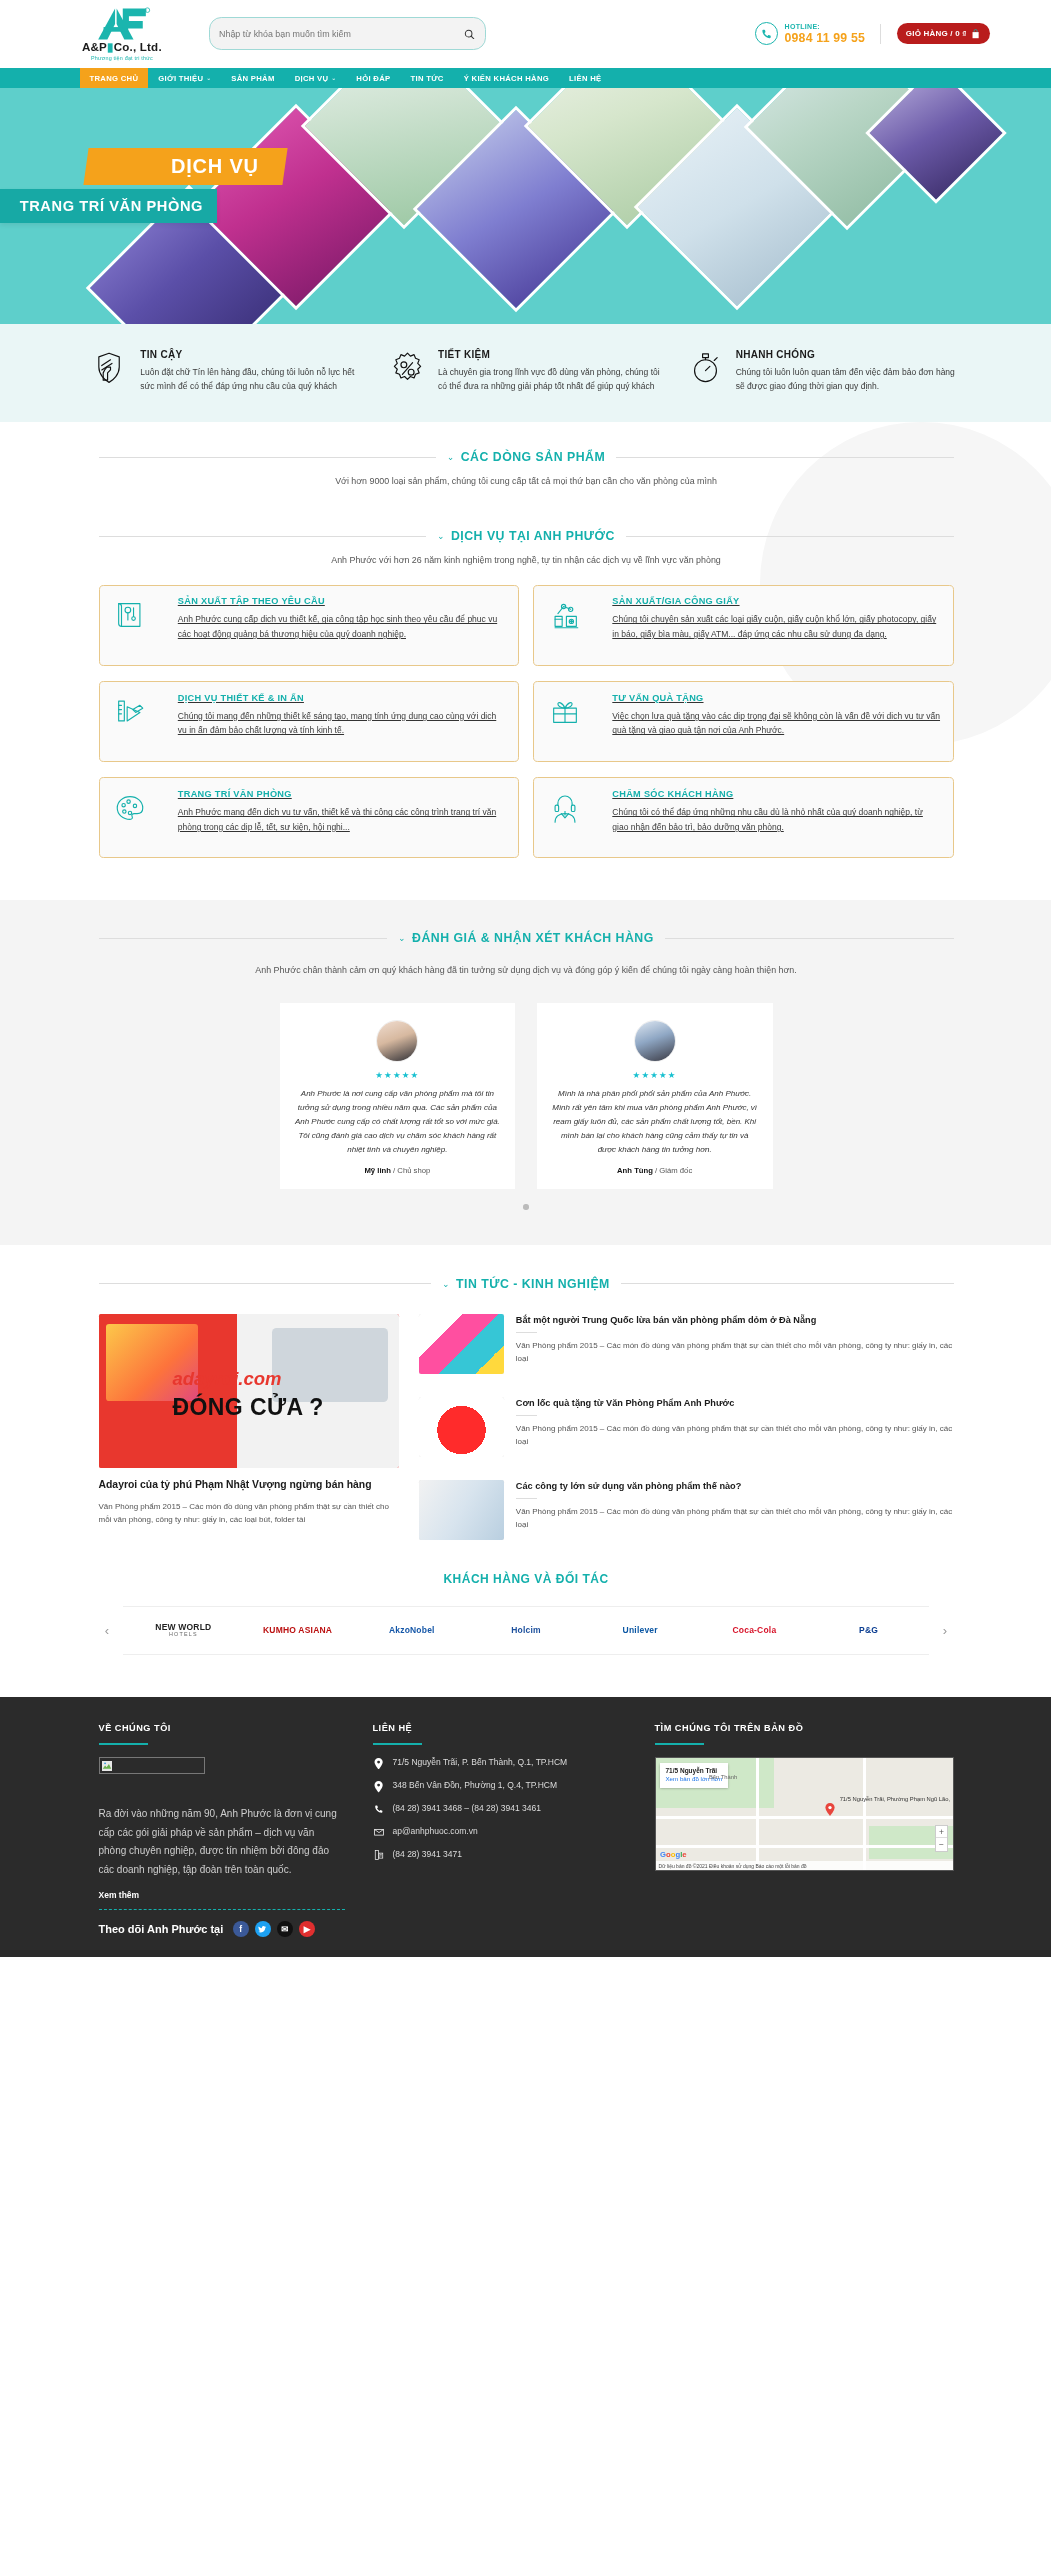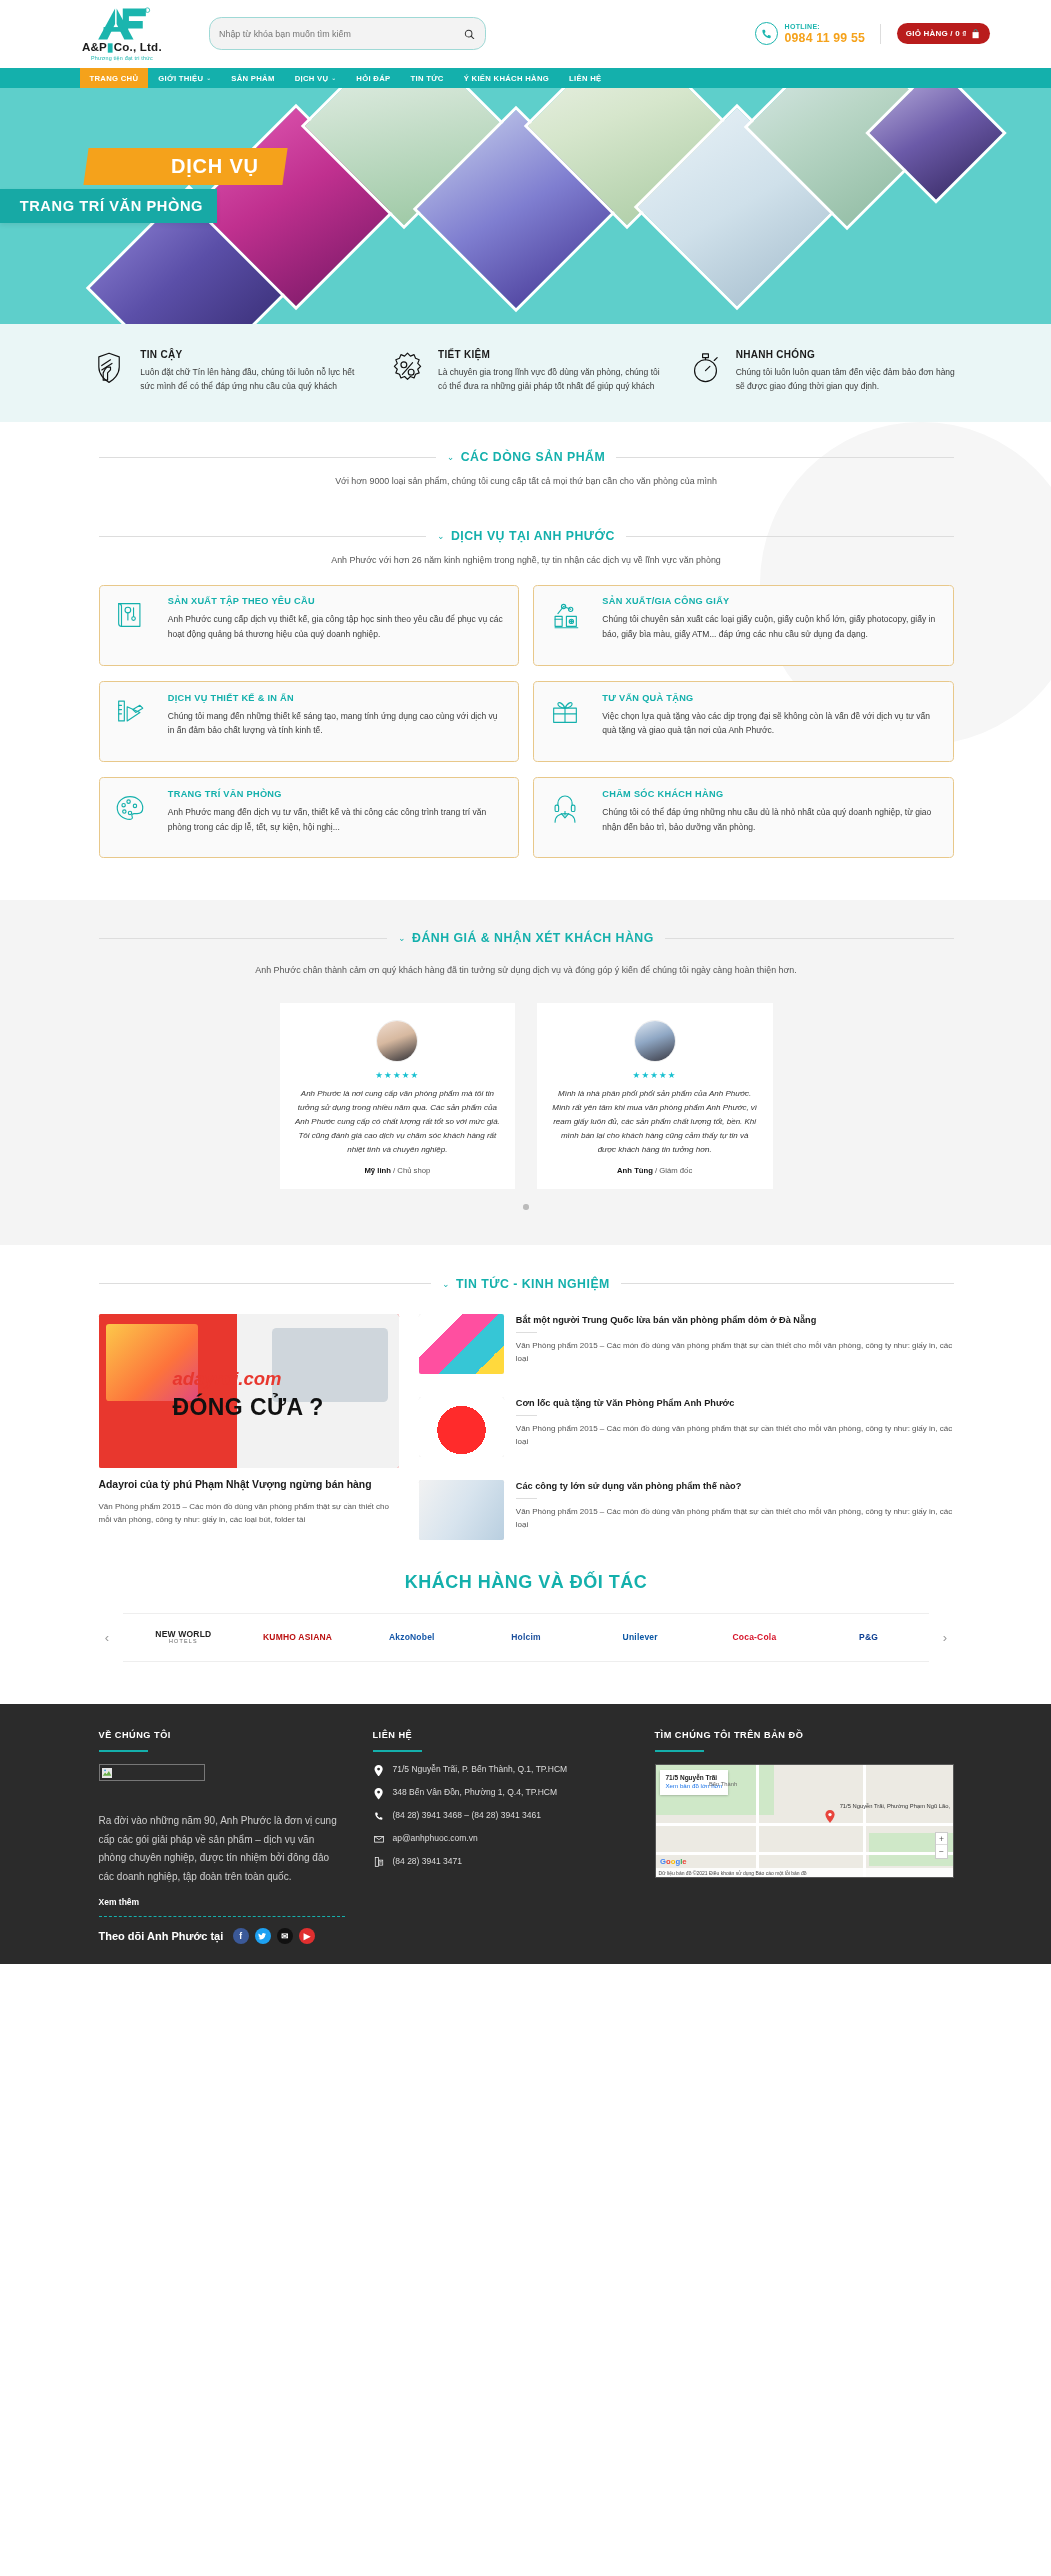--- a/index.html
+++ b/index.html
@@ -57,21 +57,21 @@
   .sect-head{display:flex;align-items:center;justify-content:center;gap:10.8px;width:855px;margin:0 auto;}
   .sect-line{flex:1;height:0.8px;background:#ddd;}
   .sect-title{display:flex;align-items:center;gap:6.2px;color:#14B0AC;font-size:12.3px;font-weight:bold;letter-spacing:0.5px;white-space:nowrap;}
   .sect-title .vchev{font-size:8.5px;font-weight:normal;}
   .sect-sub{text-align:center;font-size:8.9px;color:#555;margin-top:11.6px;}
 
   .bg-soft{position:absolute;right:-31px;top:0;width:323px;height:323px;border-radius:50%;background:#f6f6f6;z-index:-1;}
 
   
   .svc-grid{width:855px;margin:20px auto 0;display:grid;grid-template-columns:1fr 1fr;gap:15.4px 14px;}
-  .svc-card{background:#fafafa;border:0.8px solid #e8c88a;border-radius:4.6px;padding:10.8px 12.3px 12.3px;display:flex;gap:19px;min-height:81px;}
+  .svc-card{background:#fafafa;border:0.8px solid #e8c88a;border-radius:4.6px;padding:10.8px 12.3px 12.3px;display:flex;gap:29px;min-height:81px;text-decoration:underline;}
   .svc-icon{flex:0 0 37px;height:37px;display:flex;align-items:center;justify-content:center;}
   .svc-title{color:#14B0AC;font-size:9.2px;font-weight:bold;letter-spacing:0.3px;margin-bottom:6.2px;}
   .svc-desc{font-size:8.5px;line-height:1.72;color:#3a3a3a;}
 
   
   .testi-sect{background:#f4f4f4;margin-top:34px;padding:31px 0 35px;}
   .testi-row{width:493px;margin:28px auto 0;display:flex;gap:21.6px;justify-content:center;}
   .testi-card{flex:1;background:#fff;padding:17px 15.4px 14px;text-align:center;}
   .avatar{width:42px;height:42px;border-radius:50%;margin:0 auto 7.7px;overflow:hidden;border:0.8px solid #eee;}
   .stars{color:#16C0D0;font-size:8.5px;letter-spacing:1.2px;margin-bottom:7px;}
@@ -514,21 +514,21 @@
               <h4>Các công ty lớn sử dụng văn phòng phẩm thế nào?</h4>
               <div class="news-rule"></div>
               <p>Văn Phòng phẩm 2015 – Các món đồ dùng văn phòng phẩm thật sự cần thiết cho mỗi văn phòng, công ty như: giấy in, các loại</p>
             </div>
           </div>
         </div>
     </div>
   </div>
 
   <div class="partners-sect">
-    <div style="text-align:center;color:#14B0AC;font-size:18px;font-weight:bold;letter-spacing:0.5px;">KHÁCH HÀNG VÀ ĐỐI TÁC</div>
+    <div style="text-align:center;color:#14B0AC;font-size:12px;font-weight:bold;letter-spacing:0.5px;">KHÁCH HÀNG VÀ ĐỐI TÁC</div>
     <div class="partners-row">
       <div class="arrow">‹</div>
       <div class="logos" id="logos">
           <div class="plogo">
             <div style="text-align:center;line-height:1.1;">
               <div style="font-size:8.5px;font-weight:bold;color:#222;letter-spacing:0.2px;">NEW WORLD</div>
               <div style="font-size:5.4px;color:#666;letter-spacing:1.2px;">HOTELS</div>
             </div>
           </div>
           <div class="plogo">

